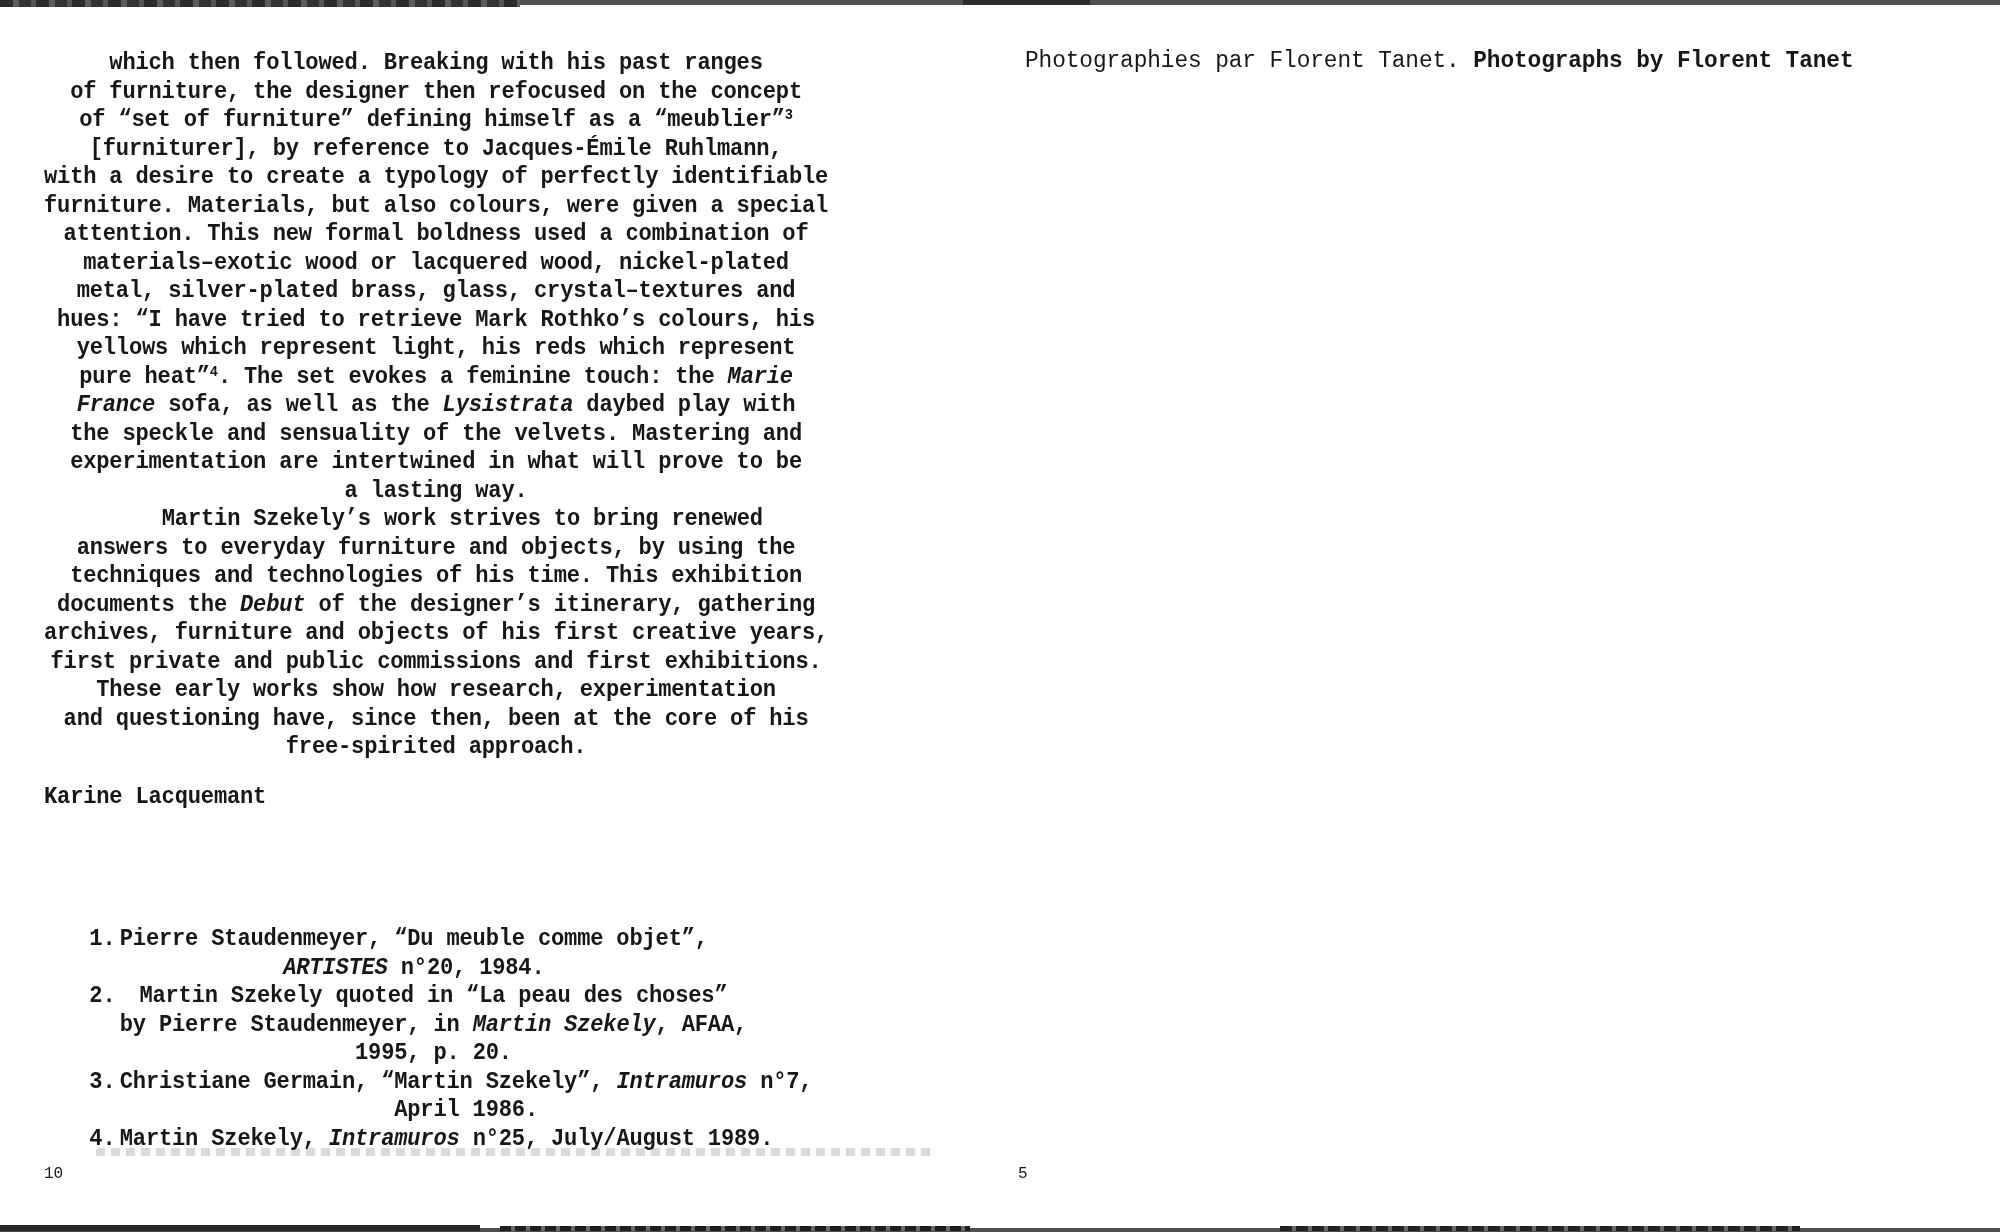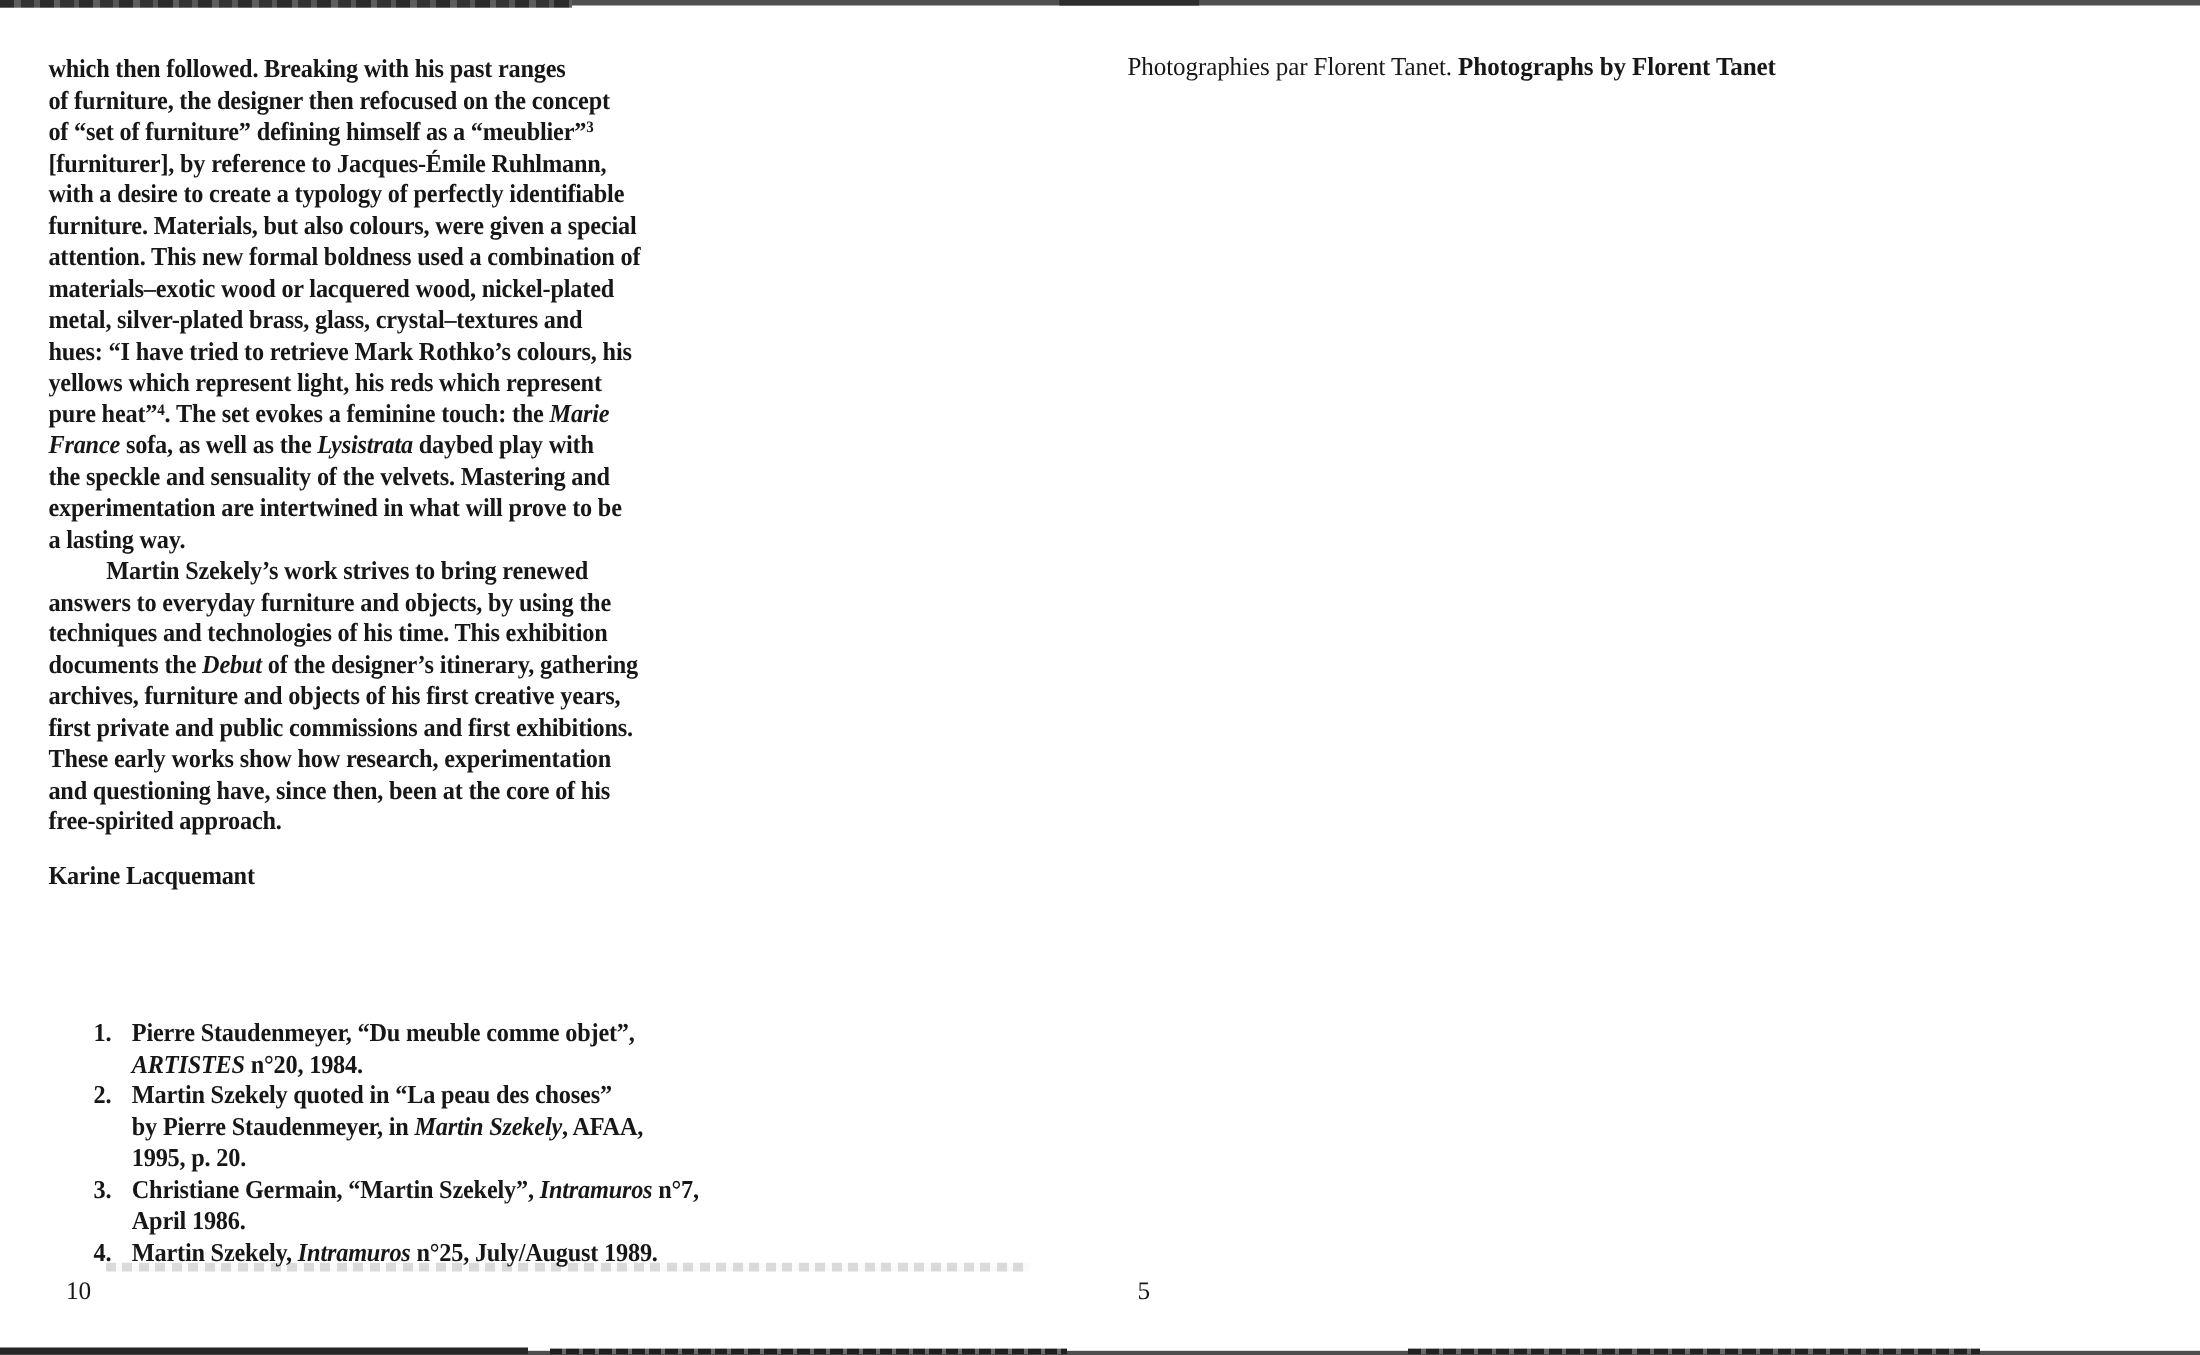--- a/index.html
+++ b/index.html
@@ -4,22 +4,23 @@
 <style>
   html, body { margin: 0; padding: 0; }
   body { background: #ffffff; }
 
   .canvas {
     position: relative;
     width: 2000px;
     height: 1232px;
     background: var(--paper, #ffffff);
     overflow: hidden;
-    font-family: Liberation Serif, serif;
+    font-family: Liberation Mono, monospace;
     color: var(--ink, #171717);
+    text-align: center;
   }
 
   
   .cond-94 { transform: scaleX(0.94); transform-origin: 0 0; }
   .cond-97 { transform: scaleX(0.97); transform-origin: 0 0; }
 
   .essay {
     position: absolute;
     left: 44px;
     top: 49px;
@@ -64,25 +65,24 @@
     font-size: 23.5px;
     line-height: 28.5px;
     font-weight: 400;
     letter-spacing: -0.1px;
     white-space: nowrap;
   }
   .caption .cap-bold { font-weight: 700; }
 
   .page-number {
     position: absolute;
-    font-size: 23px;
+    font-size: 16px;
     line-height: 28px;
     font-weight: 400;
     letter-spacing: -0.2px;
-    margin-left: 16px;
   }
   .pn-left  { left: 44px;  top: 1160px; }
   .pn-right { left: 1018px; top: 1160px; }
 
   sup {
     font-size: 62%;
     line-height: 0;
     vertical-align: baseline;
     position: relative;
     top: -0.48em;

